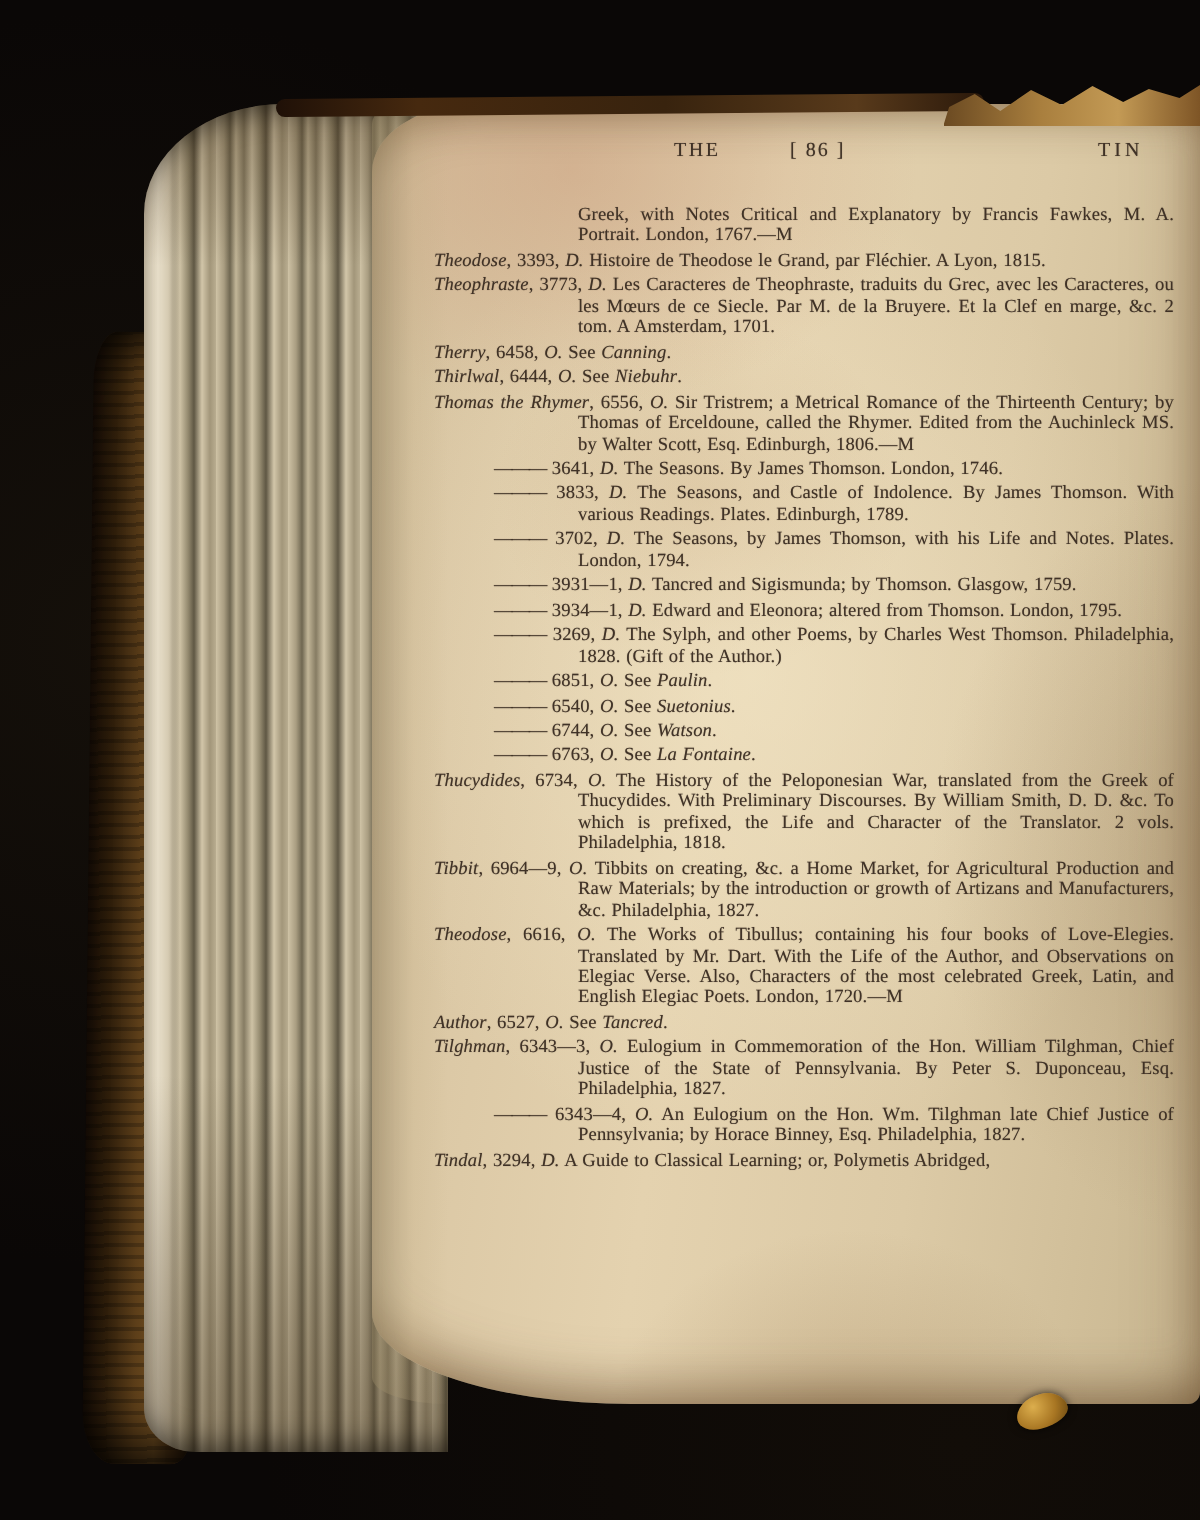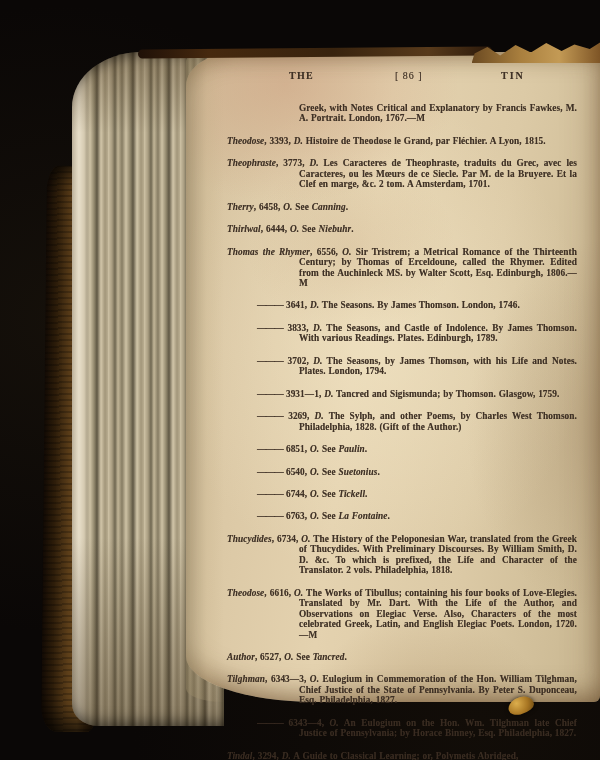--- a/index.html
+++ b/index.html
@@ -67,26 +67,26 @@
     background:linear-gradient(90deg, rgba(148,133,100,.5) 0%, rgba(190,170,130,.22) 55%, rgba(0,0,0,0) 100%);
     border-radius:52px 0 0 130px / 34px 0 0 46px;
   }
   
   .textcol{
     position:absolute;left:215px;top:70px;width:374px;z-index:5;
     color:rgba(58,45,34,.94);
     text-shadow:0 0 .5px rgba(58,45,34,.5);
   }
   .pghead{position:relative;height:12px;font-size:10px;}
-  .hw{position:absolute;top:0;font-weight:bold;letter-spacing:1.3px;}
+  .hw{position:absolute;top:0;font-weight:normal;letter-spacing:1.3px;margin-left:48px;}
   .hw.l{left:74px;}
   .hw.r{left:286px;letter-spacing:2px;text-align:right;}
   .pagenum{position:absolute;top:0;left:180px;font-size:10px;letter-spacing:1px;}
   .entries{margin-top:21px;font-size:9.3px;line-height:10.45px;text-align:justify;letter-spacing:.08px;word-spacing:.4px;}
-  .entry{margin:12px;padding-left:72px;text-indent:-72px;font-weight:bold;}
+  .entry{margin:2px;padding-left:72px;text-indent:-72px;}
   .entry.cont{text-indent:0;}
   .dashrun{letter-spacing:-.6px;margin-left:30px;}
   
   .gold-blob{
     position:absolute;left:508px;top:697px;width:26px;height:17px;z-index:4;
     background:radial-gradient(circle at 35% 32%,#dcae4d 0%,#a87623 55%,#64430f 100%);
     border-radius:55% 45% 60% 40% / 60% 55% 45% 40%;
     transform:rotate(-14deg);
     box-shadow:0 0 4px rgba(0,0,0,.7);
   }
@@ -112,26 +112,28 @@
         <p class="entry cont">Greek, with Notes Critical and Explanatory by Francis Fawkes, M. A.   Portrait.   London, 1767.—M</p>
         <p class="entry"><i>Theodose</i>, 3393, <i>D.</i> Histoire de Theodose le Grand, par Fléchier.   A Lyon, 1815.</p>
         <p class="entry"><i>Theophraste</i>, 3773, <i>D.</i> Les Caracteres de Theophraste, traduits du Grec, avec les Caracteres, ou les Mœurs de ce Siecle.   Par M. de la Bruyere.   Et la Clef en marge, &amp;c.   2 tom.   A Amsterdam, 1701.</p>
         <p class="entry"><i>Therry</i>, 6458, <i>O.</i> See <i>Canning</i>.</p>
         <p class="entry"><i>Thirlwal</i>, 6444, <i>O.</i> See <i>Niebuhr</i>.</p>
         <p class="entry"><i>Thomas the Rhymer</i>, 6556, <i>O.</i> Sir Tristrem; a Metrical Romance of the Thirteenth Century; by Thomas of Erceldoune, called the Rhymer. Edited from the Auchinleck MS. by Walter Scott, Esq.   Edinburgh, 1806.—M</p>
         <p class="entry dash"><span class="dashrun">———</span> 3641, <i>D.</i> The Seasons.   By James Thomson.   London, 1746.</p>
         <p class="entry dash"><span class="dashrun">———</span> 3833, <i>D.</i> The Seasons, and Castle of Indolence.   By James Thomson.   With various Readings.   Plates.   Edinburgh, 1789.</p>
         <p class="entry dash"><span class="dashrun">———</span> 3702, <i>D.</i> The Seasons, by James Thomson, with his Life and Notes. Plates.   London, 1794.</p>
         <p class="entry dash"><span class="dashrun">———</span> 3931—1, <i>D.</i> Tancred and Sigismunda; by Thomson.   Glasgow, 1759.</p>
+        <p class="entry dash"><span class="dashrun">———</span> 3934—1, <i>D.</i> Edward and Eleonora; altered from Thomson.   London, 1795.</p>
         <p class="entry dash"><span class="dashrun">———</span> 3269, <i>D.</i> The Sylph, and other Poems, by Charles West Thomson. Philadelphia, 1828.   (Gift of the Author.)</p>
         <p class="entry dash"><span class="dashrun">———</span> 6851, <i>O.</i> See <i>Paulin</i>.</p>
         <p class="entry dash"><span class="dashrun">———</span> 6540, <i>O.</i> See <i>Suetonius</i>.</p>
-        <p class="entry dash"><span class="dashrun">———</span> 6744, <i>O.</i> See <i>Tickell</i>.</p>
+        <p class="entry dash"><span class="dashrun">———</span> 6744, <i>O.</i> See <i>Watson</i>.</p>
         <p class="entry dash"><span class="dashrun">———</span> 6763, <i>O.</i> See <i>La Fontaine</i>.</p>
         <p class="entry"><i>Thucydides</i>, 6734, <i>O.</i> The History of the Peloponesian War, translated from the Greek of Thucydides.   With Preliminary Discourses.   By William Smith, D. D. &amp;c.   To which is prefixed, the Life and Character of the Translator.   2 vols.   Philadelphia, 1818.</p>
+        <p class="entry"><i>Tibbit</i>, 6964—9, <i>O.</i> Tibbits on creating, &amp;c. a Home Market, for Agricultural Production and Raw Materials; by the introduction or growth of Artizans and Manufacturers, &amp;c.   Philadelphia, 1827.</p>
         <p class="entry"><i>Theodose</i>, 6616, <i>O.</i> The Works of Tibullus; containing his four books of Love-Elegies.   Translated by Mr. Dart.   With the Life of the Author, and Observations on Elegiac Verse.   Also, Characters of the most celebrated Greek, Latin, and English Elegiac Poets. London, 1720.—M</p>
         <p class="entry"><i>Author</i>, 6527, <i>O.</i> See <i>Tancred</i>.</p>
         <p class="entry"><i>Tilghman</i>, 6343—3, <i>O.</i> Eulogium in Commemoration of the Hon.   William Tilghman, Chief Justice of the State of Pennsylvania.   By Peter S. Duponceau, Esq.   Philadelphia, 1827.</p>
         <p class="entry dash"><span class="dashrun">———</span> 6343—4, <i>O.</i> An Eulogium on the Hon. Wm. Tilghman late Chief Justice of Pennsylvania; by Horace Binney, Esq.   Philadelphia, 1827.</p>
         <p class="entry"><i>Tindal</i>, 3294, <i>D.</i> A Guide to Classical  Learning; or, Polymetis Abridged,</p>
       </div>
   </div>
 </div>
 
 </body></html>

